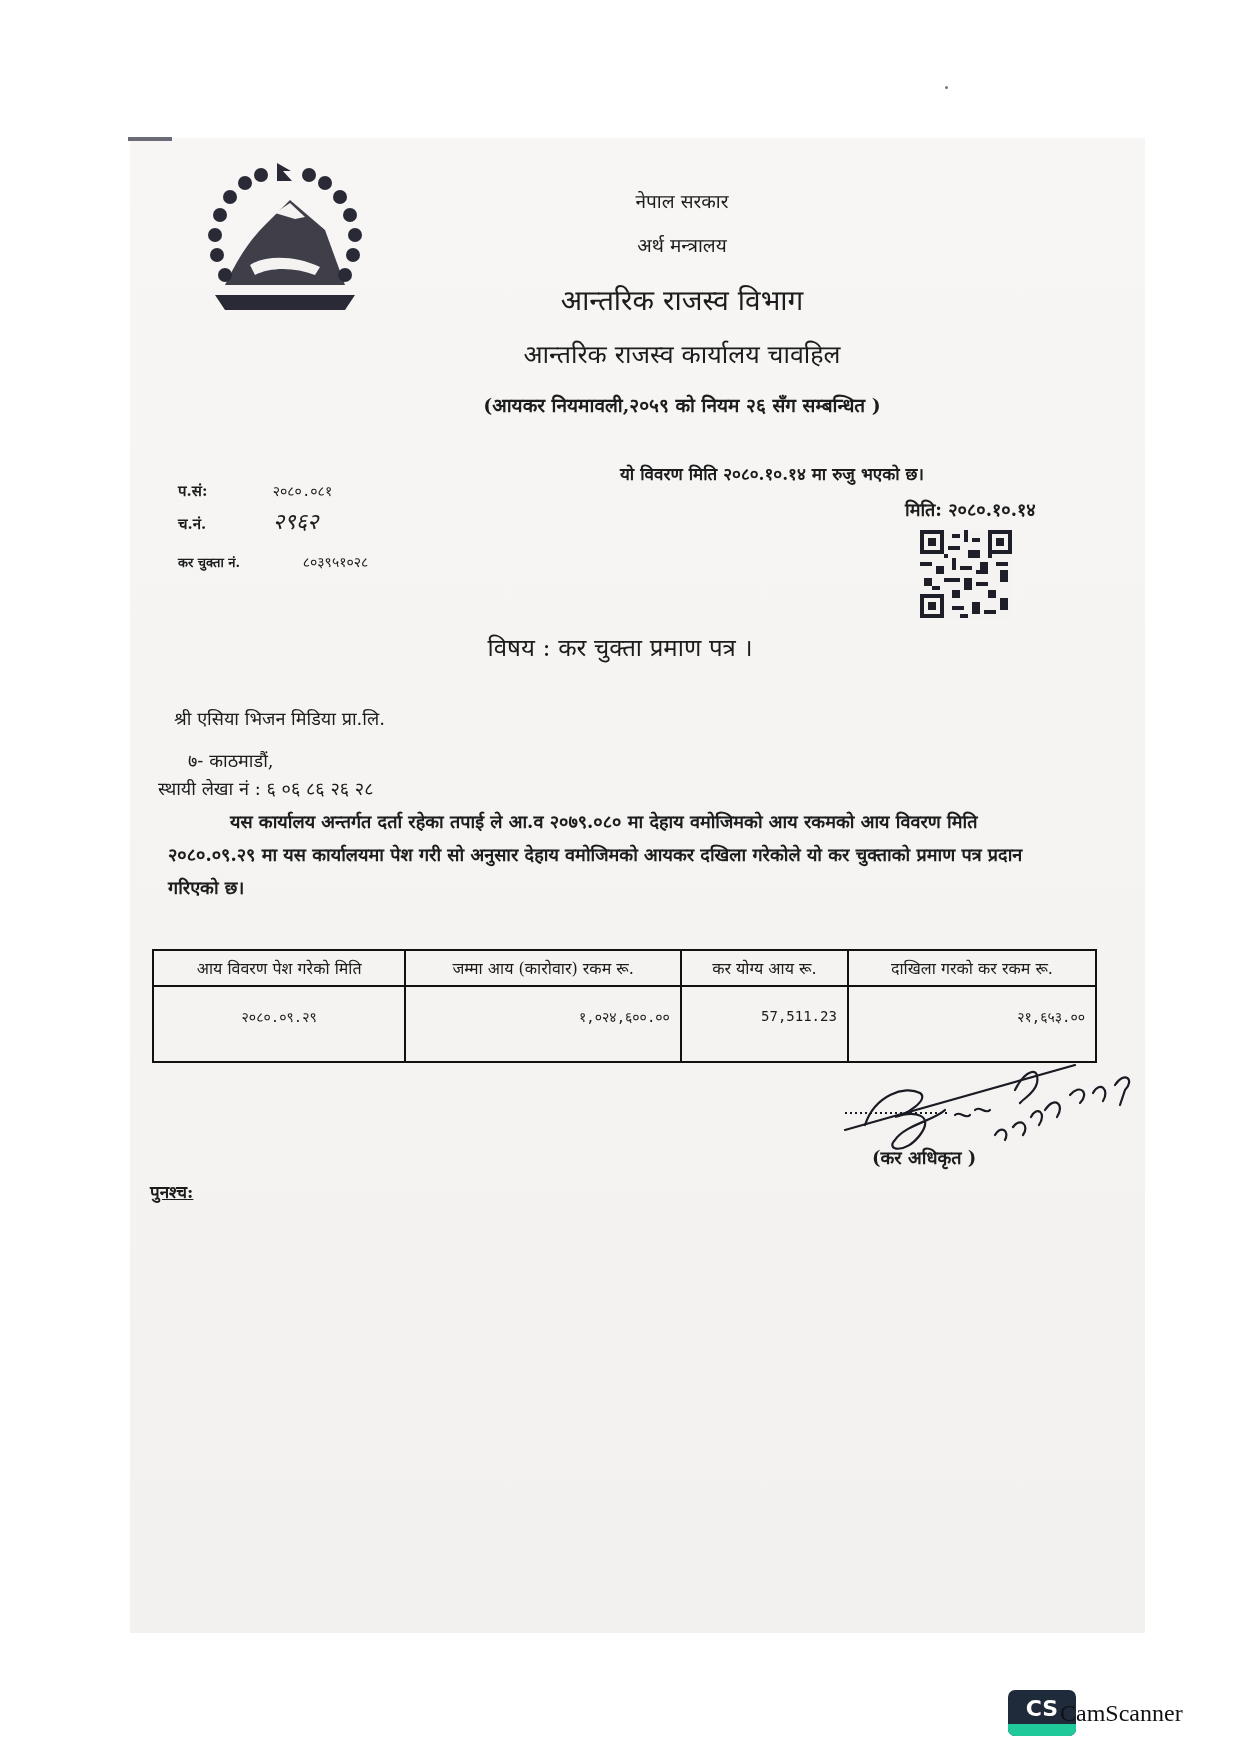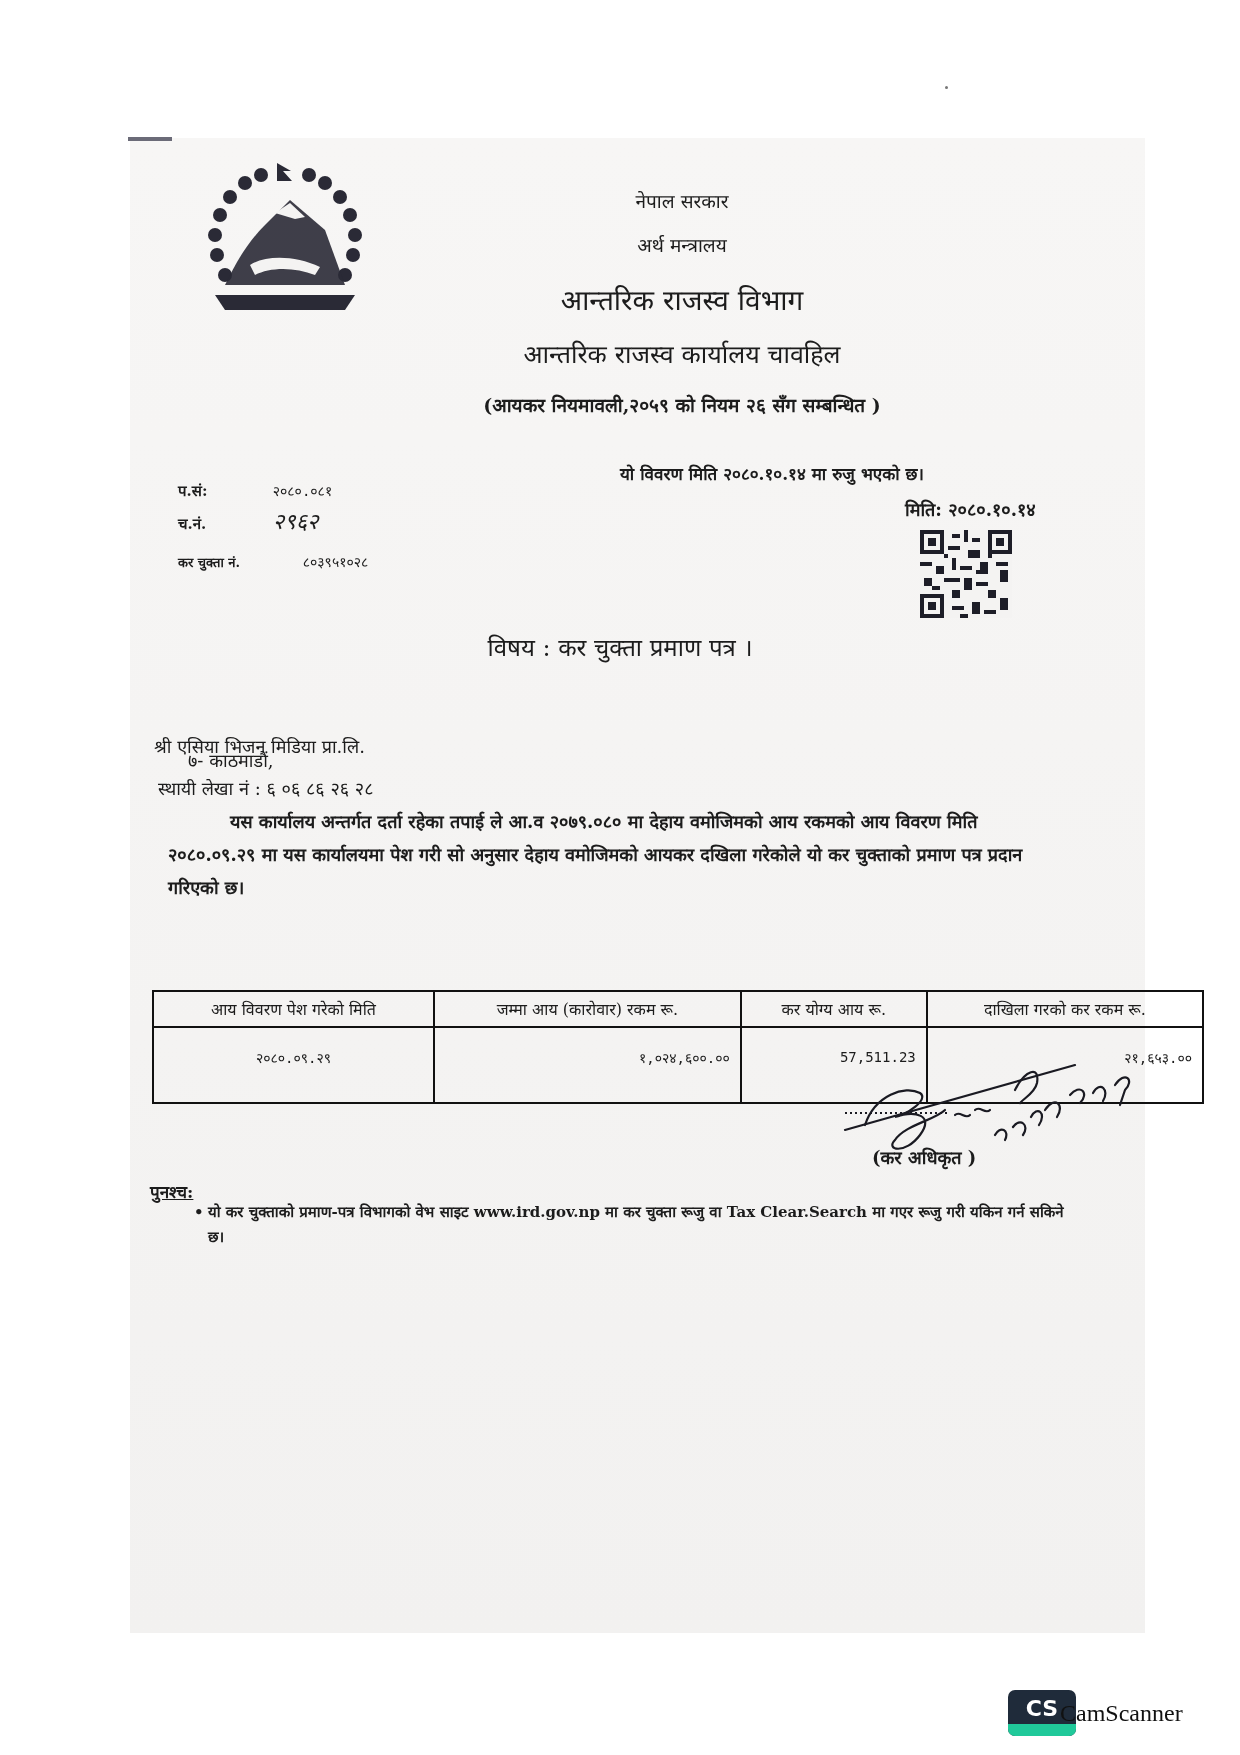--- a/index.html
+++ b/index.html
@@ -34,29 +34,29 @@
   .ref3 { top: 552px; }
   .ref3 .lbl { width: 120px; font-size: 13px; }
 
   .submitted { position: absolute; left: 620px; top: 462px; font-size: 17px; font-weight: bold; }
   .date { position: absolute; left: 905px; top: 497px; font-size: 18px; font-weight: bold; }
   .qr { position: absolute; left: 920px; top: 530px; width: 92px; height: 88px; }
 
   .subject { position: absolute; left: 0; width: 1240px; text-align: center; top: 602px; font-size: 24px; margin-top: 28px; }
 
   .addr { position: absolute; font-size: 18px; }
-  .a1 { left: 154px; top: 706px; margin-top: 28px; }
+  .a1 { left: 174px; top: 706px; }
   .a2 { left: 188px; top: 748px; }
   .a3 { left: 158px; top: 776px; }
 
   .para { position: absolute; left: 168px; top: 805px; width: 900px; font-size: 18px; font-weight: bold; line-height: 33px; }
   .para .indent { display: inline-block; width: 62px; }
 
   table.tax {
-    position: absolute; left: 152px; top: 990px; width: 1052px;
+    position: absolute; left: 152px; top: 949px; width: 945px;
     border-collapse: collapse; font-size: 16px; border-radius: 20px;
   }
   table.tax th, table.tax td { border: 2px solid #111; }
   table.tax th { font-weight: normal; height: 30px; text-align: center; padding: 2px 6px; }
   table.tax td { height: 58px; padding: 0 10px 16px; vertical-align: middle; font-family: "DejaVu Sans Mono", monospace; font-size: 14px; }
   table.tax td.c0 { text-align: center; }
   table.tax td.r { text-align: right; }
 
   .sig { position: absolute; left: 825px; top: 1055px; width: 320px; height: 120px; }
   .officer { position: absolute; left: 872px; top: 1145px; font-size: 18px; font-weight: bold; }
@@ -207,20 +207,19 @@
     <path d="M130 60 C135 55 140 65 145 60 M150 55 C155 50 160 60 165 55"></path>
     <path d="M170 80 C175 70 185 75 180 85 M188 72 C195 62 205 70 198 80 M206 62 C212 50 222 58 214 70"></path>
     <path d="M220 55 C230 40 240 50 232 62 M245 40 C255 28 265 38 255 48 M268 38 C275 25 285 35 278 46 M290 30 C300 15 310 25 300 35 L295 50"></path>
   </g>
   <path d="M20 58 L125 58" stroke="#1a1a22" stroke-width="2" stroke-dasharray="2 3"></path>
 </svg>
 <div class="officer">(कर अधिकृत )</div>
 
 <div class="note-title">पुनश्च:</div>
 <ul class="notes">
-  <li>यो कर चुक्ताको प्रमाण-पत्र विभागको वेभ साइट www.ird.gov.np मा कर चुक्ता रूजु वा Tax Clear.Search मा गएर रूजु गरी यकिन गर्न सकिने छ।</li>
 </ul>
 
 <div class="cs-logo">
   <div class="bar"></div>
   <div class="txt">CS</div>
 </div>
 <div class="cs-name">CamScanner</div>
 
 </body></html>

